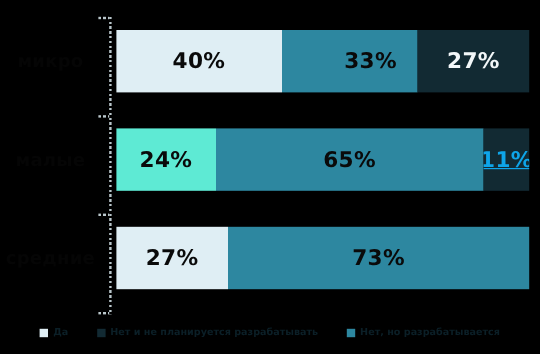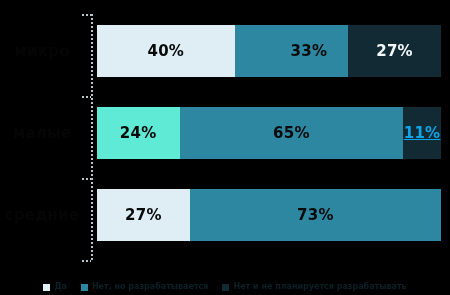--- a/index.html
+++ b/index.html
@@ -97,38 +97,38 @@
     position: relative;
     height: 52px;
     display: flex;
     align-items: center;
     justify-content: center;
     box-sizing: border-box;
     overflow: hidden;
   }
 
   .seg-label {
-    font-size: 15px;
+    font-size: 18px;
     font-weight: 700;
     letter-spacing: 0.3px;
     white-space: nowrap;
   }
 
   
   .legend {
     position: absolute;
     left: 0;
     top: 272px;
     width: 450px;
     height: 20px;
     display: flex;
     flex-direction: row;
-    align-items: flex-end;
+    align-items: flex-start;
     justify-content: center;
-    gap: 14px;
+    gap: 24px;
   }
 
   .legend-item {
     display: flex;
     flex-direction: row;
     align-items: center;
     gap: 4px;
   }
 
   .legend-swatch {
@@ -200,22 +200,22 @@
       </div>
     </div>
   </div>
 
   <div class="legend">
     <div class="legend-item">
       <span class="legend-swatch" style="background: rgb(223, 238, 244);"></span>
       <span class="legend-text">Да</span>
     </div>
     <div class="legend-item">
+      <span class="legend-swatch" style="background: rgb(18, 42, 51);"></span>
+      <span class="legend-text">Нет и не планируется разрабатывать</span>
+    </div>
+    <div class="legend-item">
       <span class="legend-swatch" style="background: rgb(45, 135, 160);"></span>
       <span class="legend-text">Нет, но разрабатывается</span>
     </div>
-    <div class="legend-item">
-      <span class="legend-swatch" style="background: rgb(18, 42, 51);"></span>
-      <span class="legend-text">Нет и не планируется разрабатывать</span>
-    </div>
   </div>
 
 </div>
 
 </body></html>

